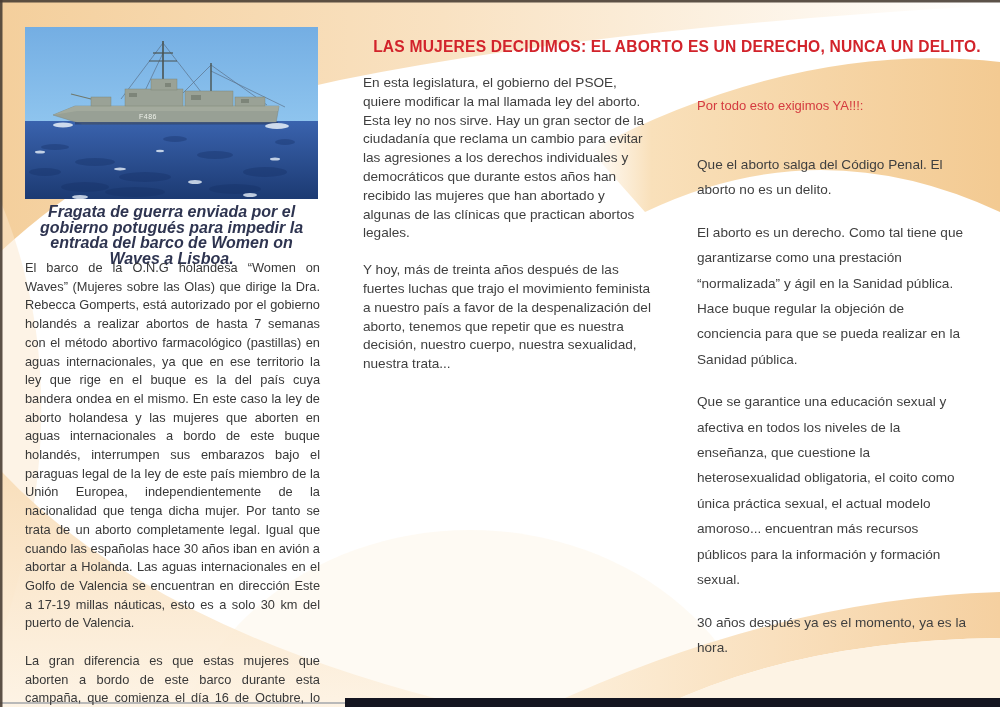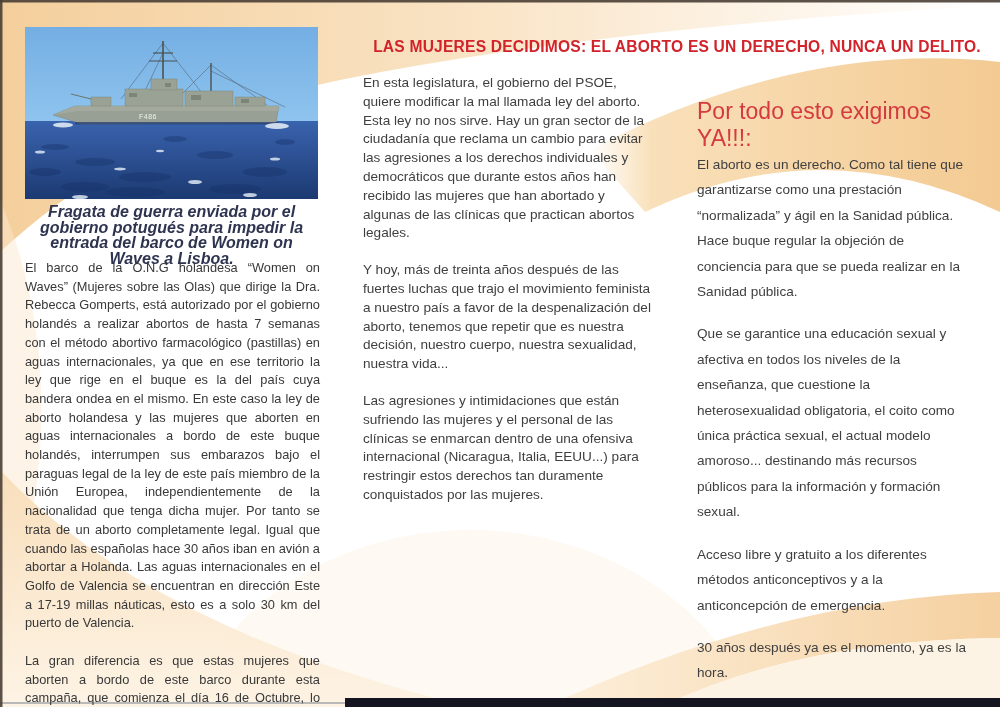--- a/index.html
+++ b/index.html
@@ -41,21 +41,21 @@
   
   .col-mid{
     position:absolute;left:363px;top:74px;width:305px;
     font-size:13.6px;line-height:18.8px;color:#3f3f3f;
   }
   .col-mid p{margin:0 12px 18px 0;}
 
   
   .demands-heading{
     position:absolute;left:697px;top:98px;width:270px;margin:0;
-    font-size:23px;font-weight:normal;color:#d43a3f;
+    font-size:13px;font-weight:normal;color:#d43a3f;
   }
   .col-right{
     position:absolute;left:697px;top:152px;width:272px;
     font-size:13.6px;line-height:25.4px;color:#3f3f3f;
   }
   .col-right p{margin:0 0 17px 0;}
 </style>
 </head>
 <body>
 
@@ -176,28 +176,27 @@
 
     <div class="col-left">
       <p>El barco de la O.N.G holandesa “Women on Waves” (Mujeres sobre las Olas) que dirige la Dra. Rebecca Gomperts, está autorizado por el gobierno holandés a realizar abortos de hasta 7 semanas con el método abortivo farmacológico (pastillas) en aguas internacionales, ya que en ese territorio la ley que rige en el buque es la del país cuya bandera ondea en el mismo. En este caso la ley de aborto holandesa y las mujeres que aborten en aguas internacionales a bordo de este buque holandés, interrumpen sus embarazos bajo el paraguas legal de la ley de este país miembro de la Unión Europea, independientemente de la nacionalidad que tenga dicha mujer. Por tanto se trata de un aborto completamente legal. Igual que cuando las españolas hace 30 años iban en avión a abortar a Holanda. Las aguas internacionales en el Golfo de Valencia se encuentran en dirección Este a 17-19 millas náuticas, esto es a solo 30 km del puerto de Valencia.</p>
       <p>La gran diferencia es que estas mujeres que aborten a bordo de este barco durante esta campaña, que comienza el día 16 de Octubre, lo hacen con una ley que respeta la soberana voluntad de la mujer, de abortar sin necesitar de permisos paternalistas de psiquiatras o intermediarios que secuestran y conculcan la voluntad de la mujer, como ocurre en la ley española.</p>
     </div>
 
     <h1 class="title">LAS MUJERES DECIDIMOS: EL ABORTO ES UN DERECHO, NUNCA UN DELITO.</h1>
 
     <div class="col-mid">
       <p>En esta legislatura, el gobierno del PSOE, quiere modificar la mal llamada ley del aborto. Esta ley no nos sirve. Hay un gran sector de la ciudadanía que reclama un cambio para evitar las agresiones a los derechos individuales y democráticos que durante estos años han recibido las mujeres que han abortado y algunas de las clínicas que practican abortos legales.</p>
-      <p>Y hoy, más de treinta años después de las fuertes luchas que trajo el movimiento feminista a nuestro país a favor de la despenalización del aborto, tenemos que repetir que es nuestra decisión, nuestro cuerpo, nuestra sexualidad, nuestra vida...</p>
-      <p>Las agresiones y intimidaciones que están sufriendo las mujeres y el personal de las clínicas se enmarcan dentro de una ofensiva internacional (Nicaragua, Italia, EEUU...) para restringir estos derechos tan duramente conquistados por las mujeres.</p>
+      <p>Y hoy, más de treinta años después de las fuertes luchas que trajo el movimiento feminista a nuestro país a favor de la despenalización del aborto, tenemos que repetir que es nuestra decisión, nuestro cuerpo, nuestra sexualidad, nuestra trata...</p>
     </div>
 
     <h2 class="demands-heading">Por todo esto exigimos YA!!!:</h2>
 
     <div class="col-right">
+      <p>Que el aborto salga del Código Penal. El aborto no es un delito.</p>
       <p>El aborto es un derecho. Como tal tiene que garantizarse como una prestación “normalizada” y ágil en la Sanidad pública. Hace buque regular la objeción de conciencia para que se pueda realizar en la Sanidad pública.</p>
-      <p>Que se garantice una educación sexual y afectiva en todos los niveles de la enseñanza, que cuestione la heterosexualidad obligatoria, el coito como única práctica sexual, el actual modelo amoroso... destinando más recursos públicos para la información y formación sexual.</p>
-      <p>Acceso libre y gratuito a los diferentes métodos anticonceptivos y a la anticoncepción de emergencia.</p>
+      <p>Que se garantice una educación sexual y afectiva en todos los niveles de la enseñanza, que cuestione la heterosexualidad obligatoria, el coito como única práctica sexual, el actual modelo amoroso... encuentran más recursos públicos para la información y formación sexual.</p>
       <p>30 años después ya es el momento, ya es la hora.</p>
 
     </div>
 
   </div>
 </div>
 
 </body></html>

